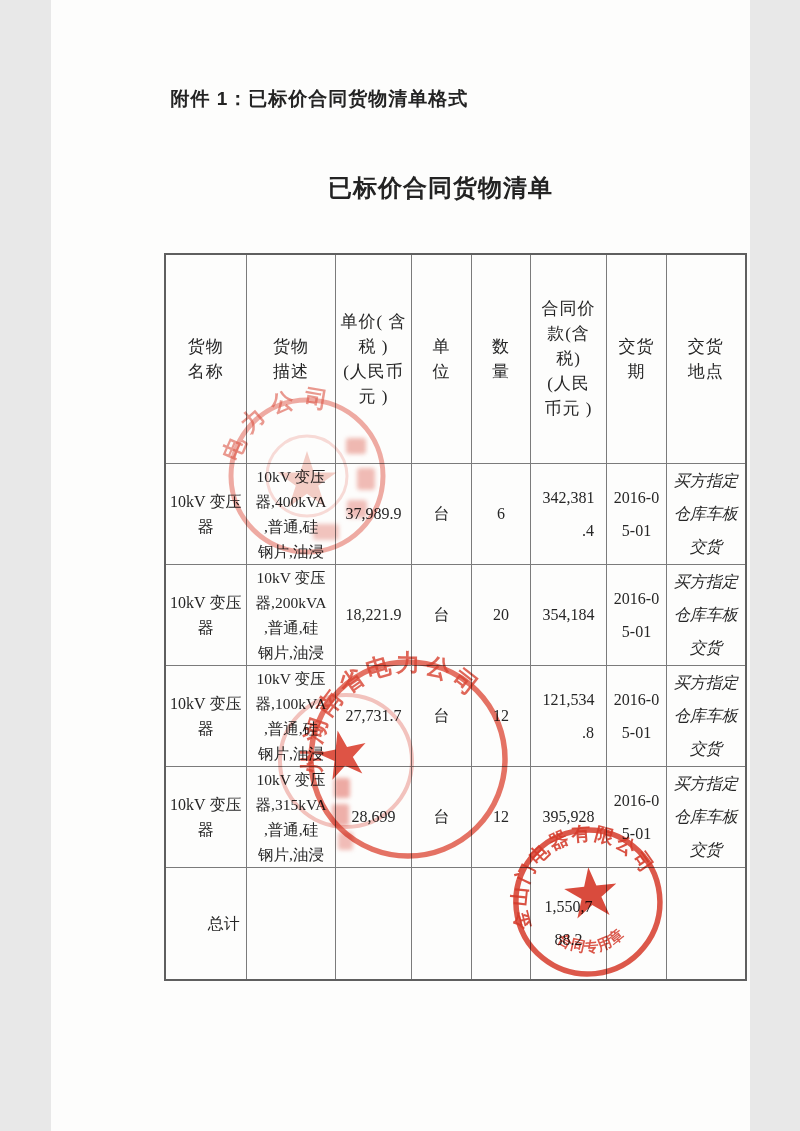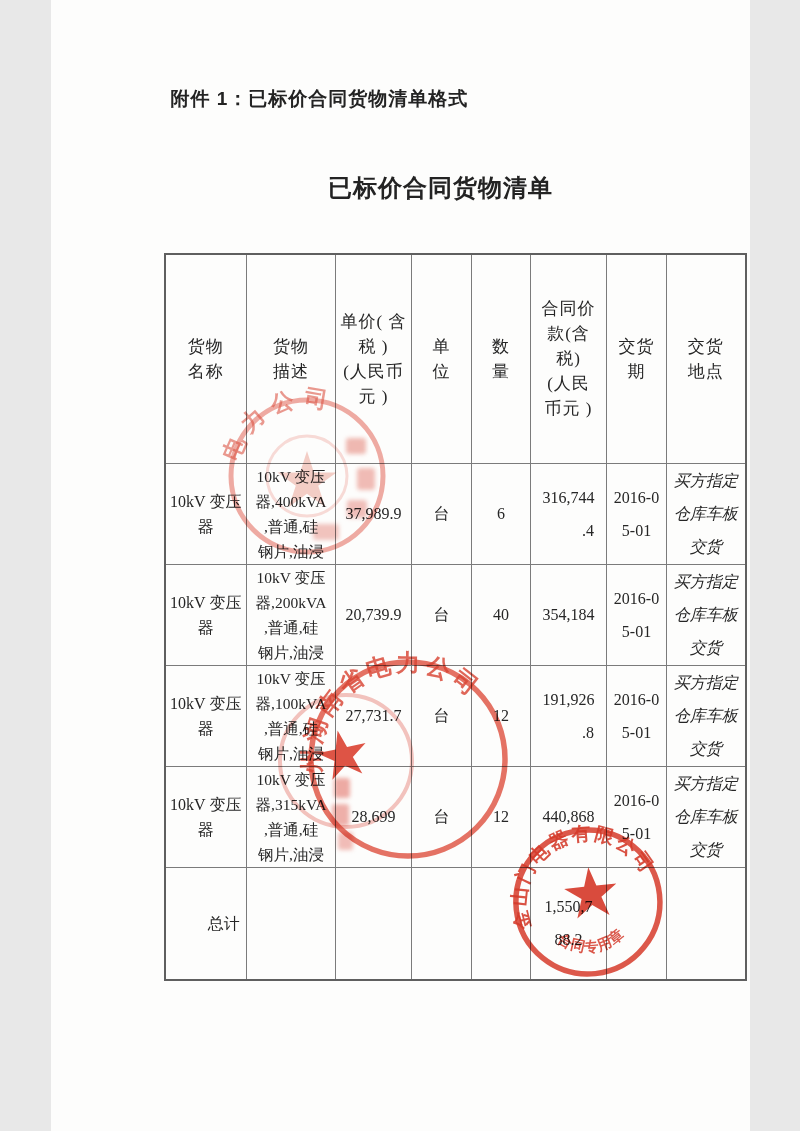--- a/index.html
+++ b/index.html
@@ -124,21 +124,21 @@
           <td class="col-price">
             <div class="ln">37,989.9</div>
           </td>
           <td class="col-unit">
             <div class="ln">台</div>
           </td>
           <td class="col-qty">
             <div class="ln">6</div>
           </td>
           <td class="col-amount">
-            <div class="ln">316,744</div>
+            <div class="ln">342,381</div>
             <div class="ln ln-right">.4</div>
           </td>
           <td class="col-delivery">
             <div class="ln">2016-0</div>
             <div class="ln">5-01</div>
           </td>
           <td class="col-place">
             <div class="ln">买方指定</div>
             <div class="ln">仓库车板</div>
             <div class="ln">交货</div>
@@ -149,27 +149,27 @@
             <div class="ln">10kV 变压</div>
             <div class="ln">器</div>
           </td>
           <td class="col-desc">
             <div class="ln">10kV 变压</div>
             <div class="ln">器,200kVA</div>
             <div class="ln">,普通,硅</div>
             <div class="ln">钢片,油浸</div>
           </td>
           <td class="col-price">
-            <div class="ln">20,739.9</div>
+            <div class="ln">18,221.9</div>
           </td>
           <td class="col-unit">
             <div class="ln">台</div>
           </td>
           <td class="col-qty">
-            <div class="ln">40</div>
+            <div class="ln">20</div>
           </td>
           <td class="col-amount">
             <div class="ln">354,184</div>
           </td>
           <td class="col-delivery">
             <div class="ln">2016-0</div>
             <div class="ln">5-01</div>
           </td>
           <td class="col-place">
             <div class="ln">买方指定</div>
@@ -191,21 +191,21 @@
           <td class="col-price">
             <div class="ln">27,731.7</div>
           </td>
           <td class="col-unit">
             <div class="ln">台</div>
           </td>
           <td class="col-qty">
             <div class="ln">12</div>
           </td>
           <td class="col-amount">
-            <div class="ln">191,926</div>
+            <div class="ln">121,534</div>
             <div class="ln ln-right">.8</div>
           </td>
           <td class="col-delivery">
             <div class="ln">2016-0</div>
             <div class="ln">5-01</div>
           </td>
           <td class="col-place">
             <div class="ln">买方指定</div>
             <div class="ln">仓库车板</div>
             <div class="ln">交货</div>
@@ -225,21 +225,21 @@
           <td class="col-price">
             <div class="ln">28,699</div>
           </td>
           <td class="col-unit">
             <div class="ln">台</div>
           </td>
           <td class="col-qty">
             <div class="ln">12</div>
           </td>
           <td class="col-amount">
-            <div class="ln">440,868</div>
+            <div class="ln">395,928</div>
           </td>
           <td class="col-delivery">
             <div class="ln">2016-0</div>
             <div class="ln">5-01</div>
           </td>
           <td class="col-place">
             <div class="ln">买方指定</div>
             <div class="ln">仓库车板</div>
             <div class="ln">交货</div>
           </td>

